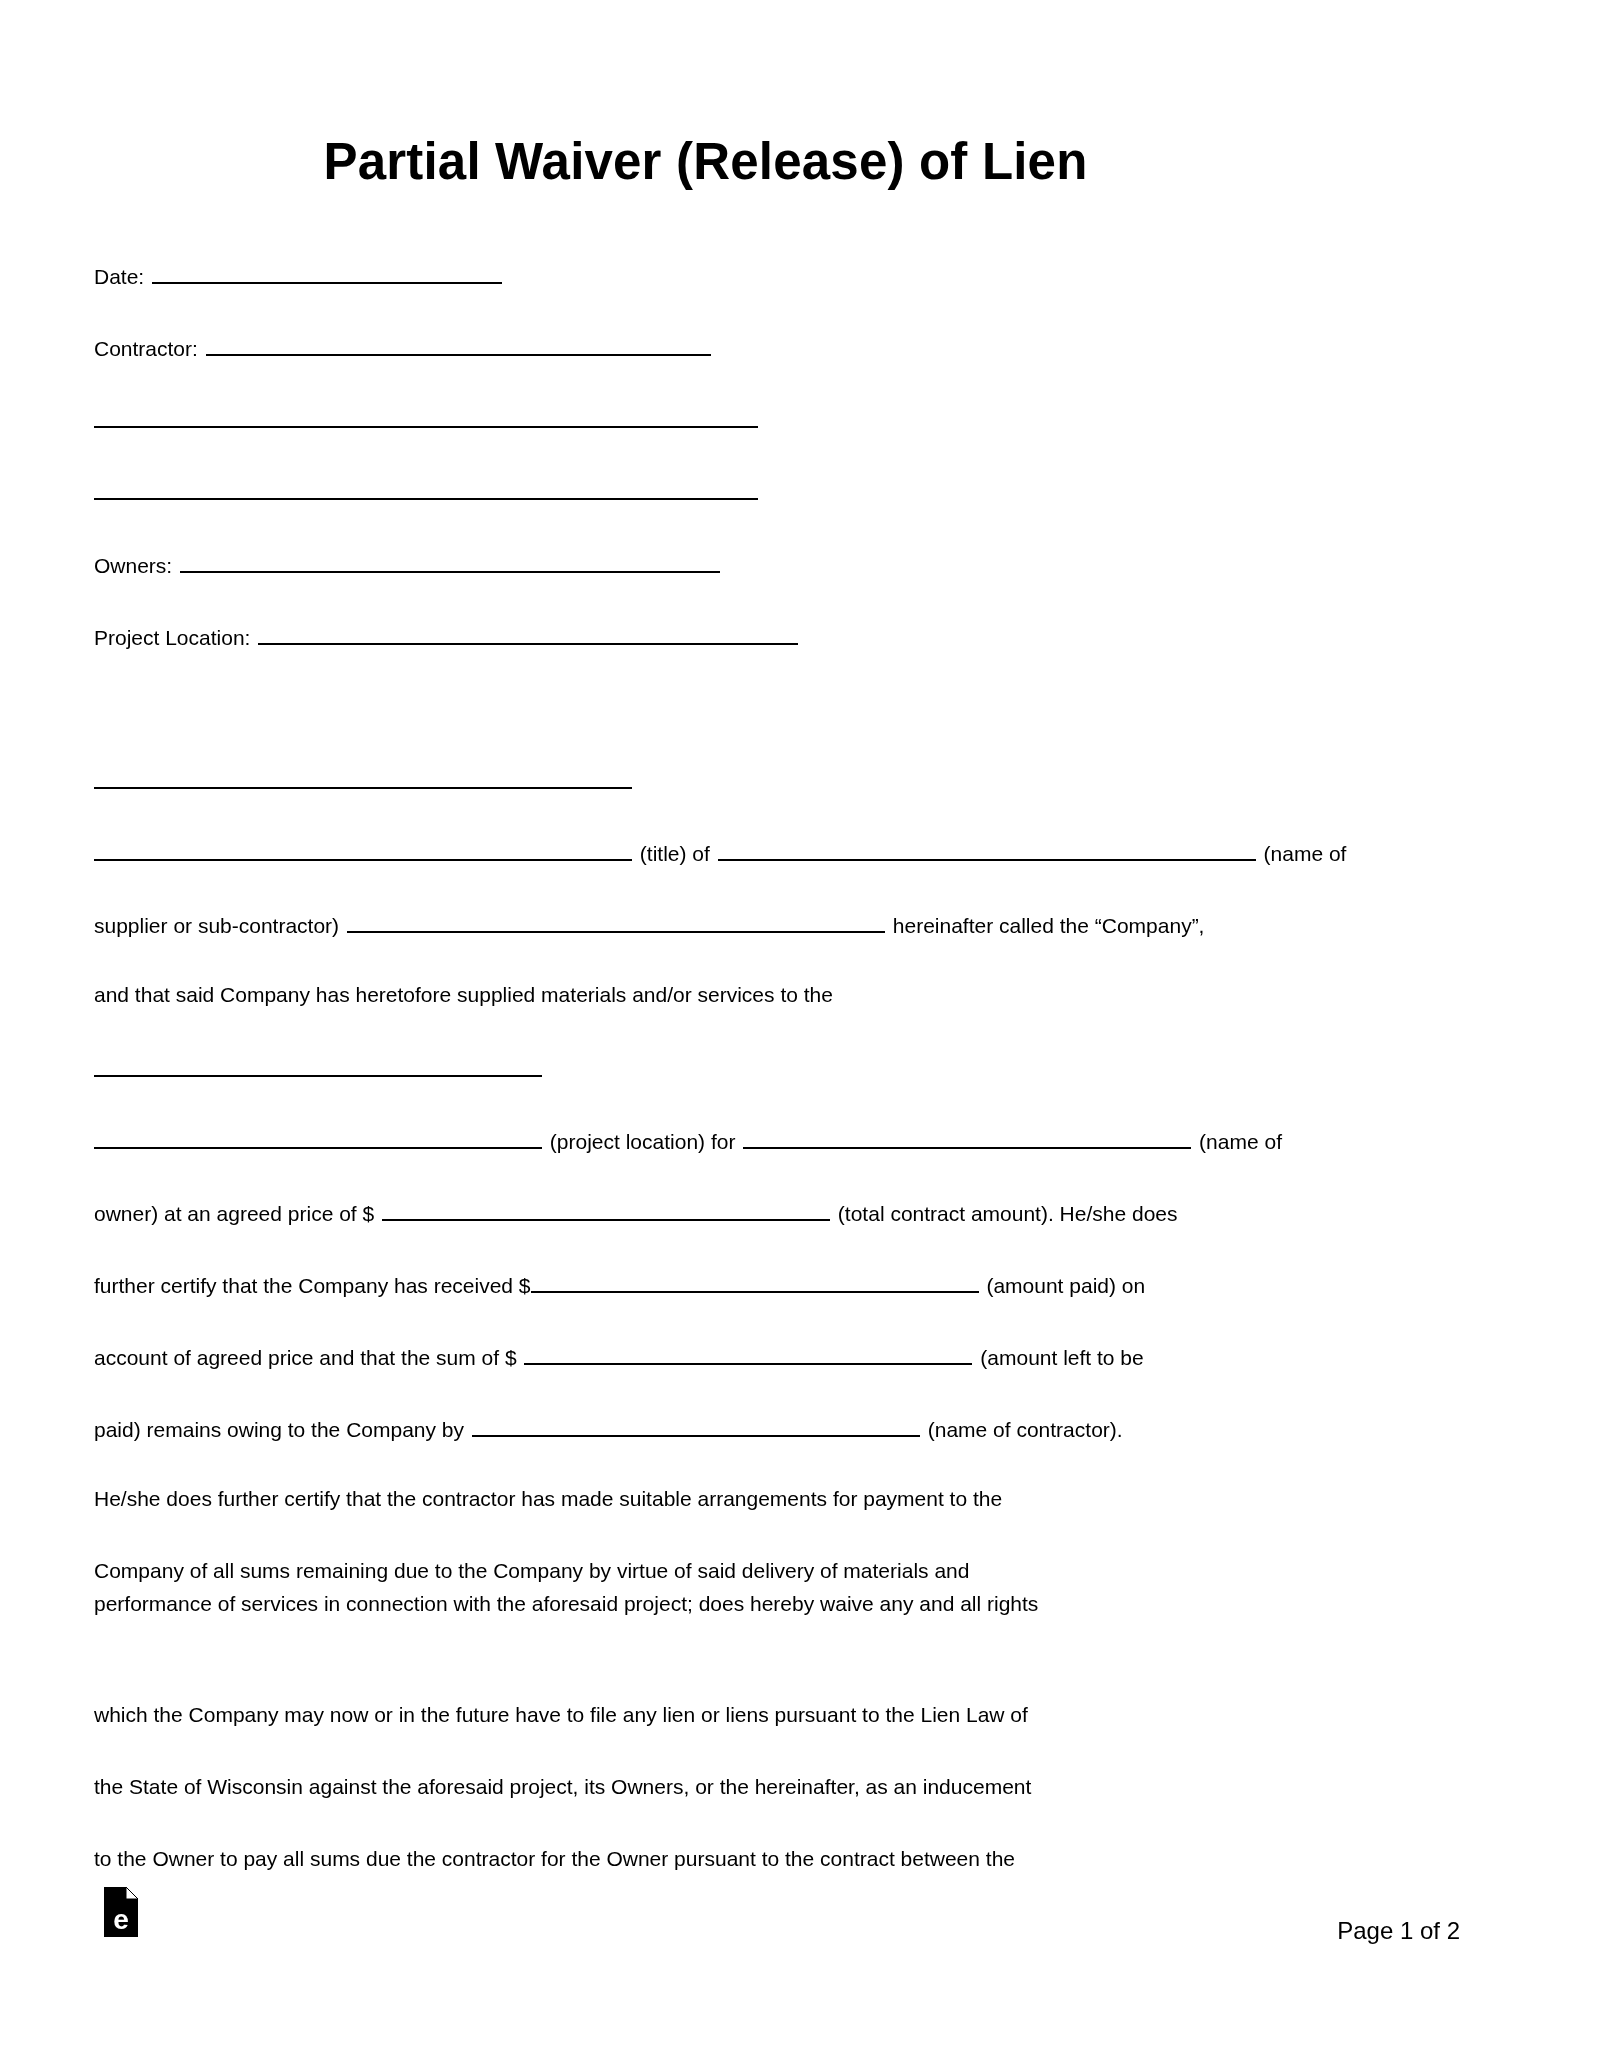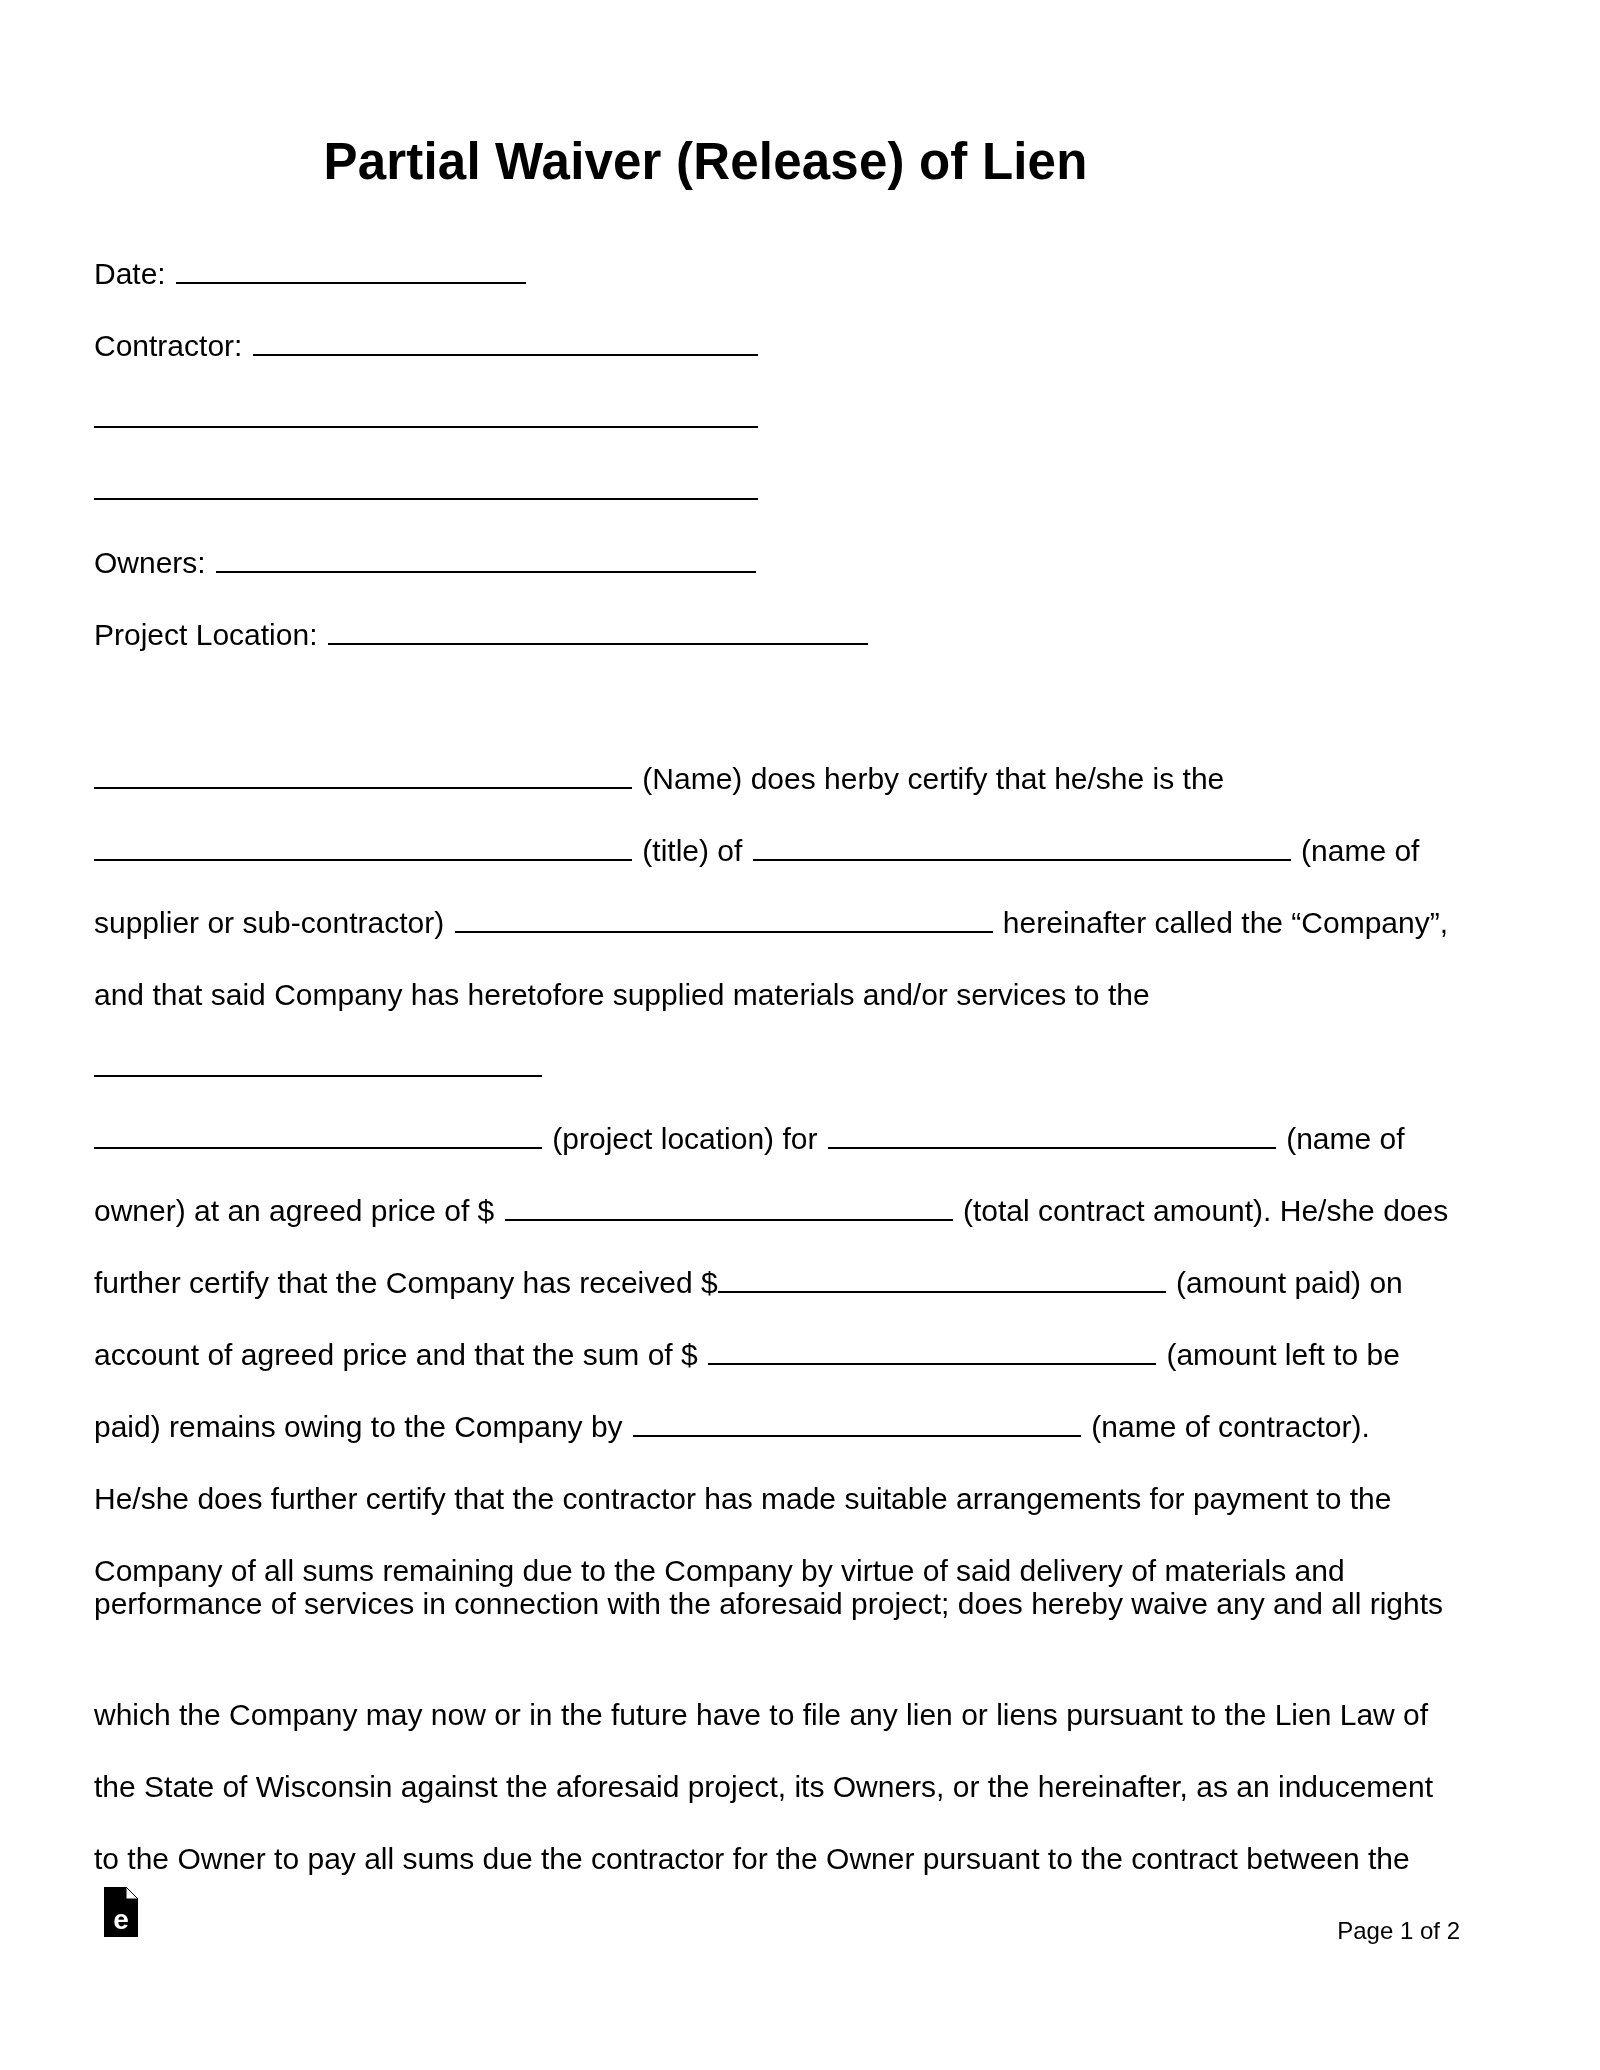--- a/index.html
+++ b/index.html
@@ -1,20 +1,20 @@
 <!DOCTYPE html>
 <html><head>
 <meta charset="utf-8">
 <style>
   html, body { margin: 0; padding: 0; background: #ffffff; }
   body { width: 1600px; height: 2070px; position: relative; overflow: hidden;
          font-family: "Liberation Sans", sans-serif; color: #000; }
   .title { position: absolute; top: 132px; left: 0; width: 1411px; text-align: center;
            font-weight: bold; font-size: 51px; letter-spacing: 0.2px; }
-  .line { position: absolute; left: 94px; font-size: 30px; white-space: nowrap; line-height: 36px; }
+  .line { position: absolute; left: 94px; font-size: 21px; white-space: nowrap; line-height: 36px; }
   .blank { display: inline-block; border-bottom: 2.5px solid #000; height: 26px; vertical-align: baseline; margin: 0 2px; }
   .footer-logo { position: absolute; left: 104px; top: 1887px; width: 34px; height: 50px; }
   .page-num { position: absolute; right: 140px; top: 1905px; font-size: 24px; color: #000; margin-top: 12px; }
 </style>
 </head>
 <body>
 
 <div class="title">Partial Waiver (Release) of Lien</div>
 
 <div class="line" style="top:256px">
@@ -40,21 +40,20 @@
   <span class="blank" style="width:540px"></span>
 </div>
 
 <div class="line" style="top:617px">
   <span>Project Location:</span>
   <span class="blank" style="width:540px"></span>
 </div>
 
 <div class="line" style="top:761px">
   <span class="blank" style="width:538px;margin-left:0"></span>
-  <span>(Name) does herby certify that he/she is the</span>
 </div>
 <div class="line" style="top:833px">
   <span class="blank" style="width:538px;margin-left:0"></span>
   <span>(title) of</span>
   <span class="blank" style="width:538px"></span>
   <span>(name of</span>
 </div>
 <div class="line" style="top:905px">
   <span>supplier or sub-contractor)</span>
   <span class="blank" style="width:538px"></span>

